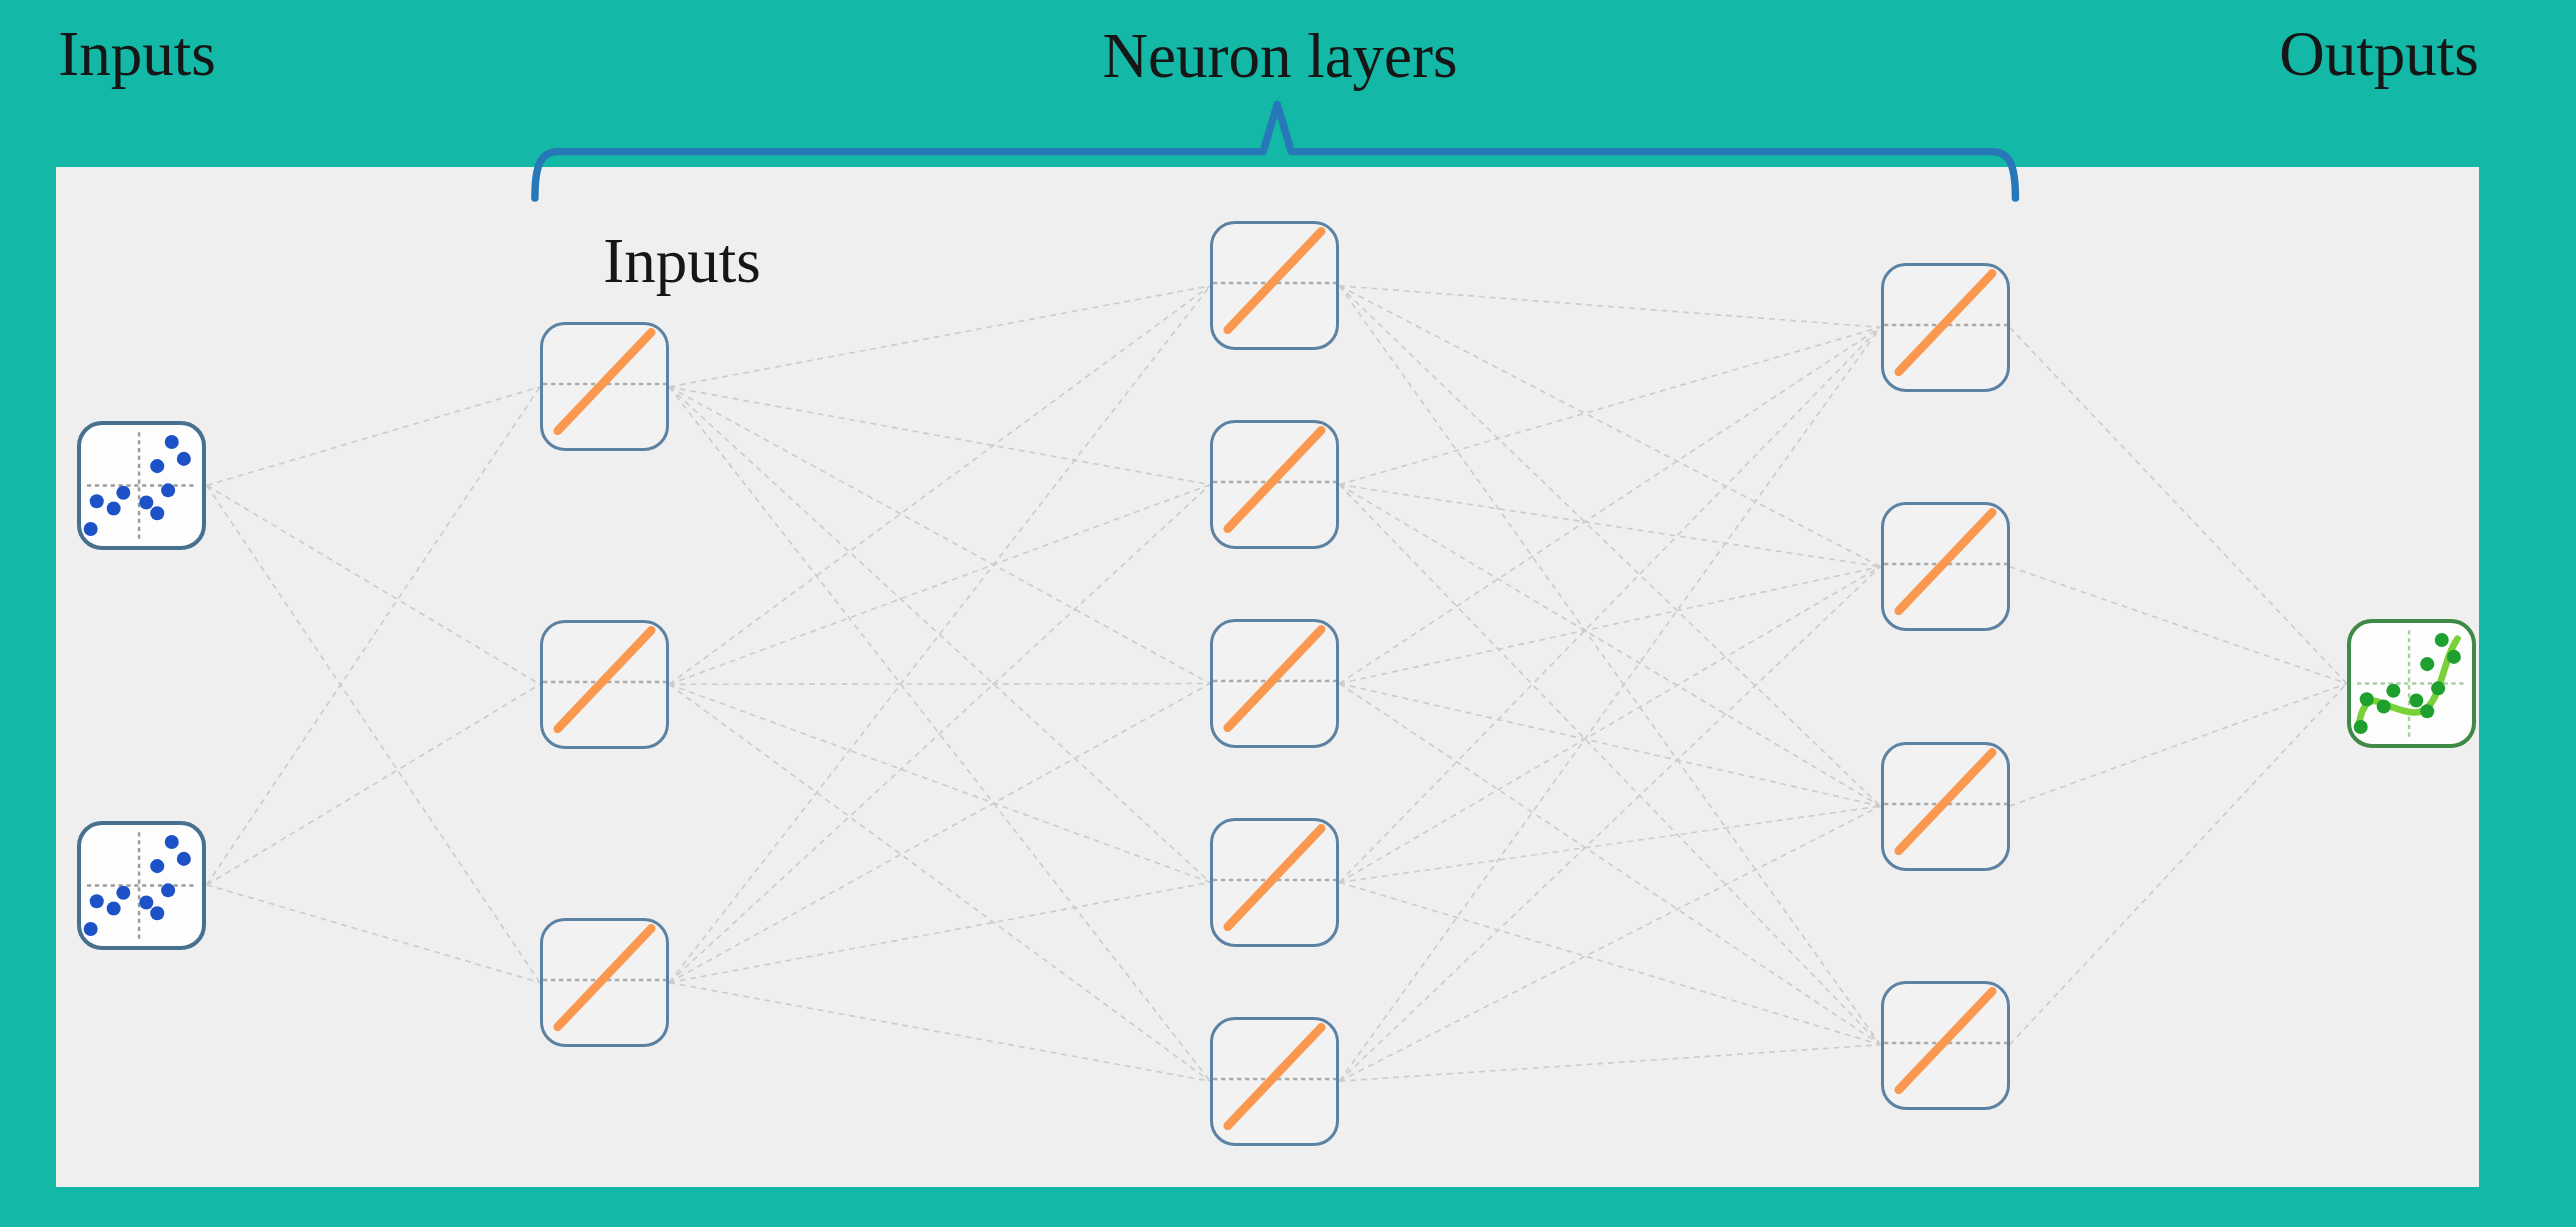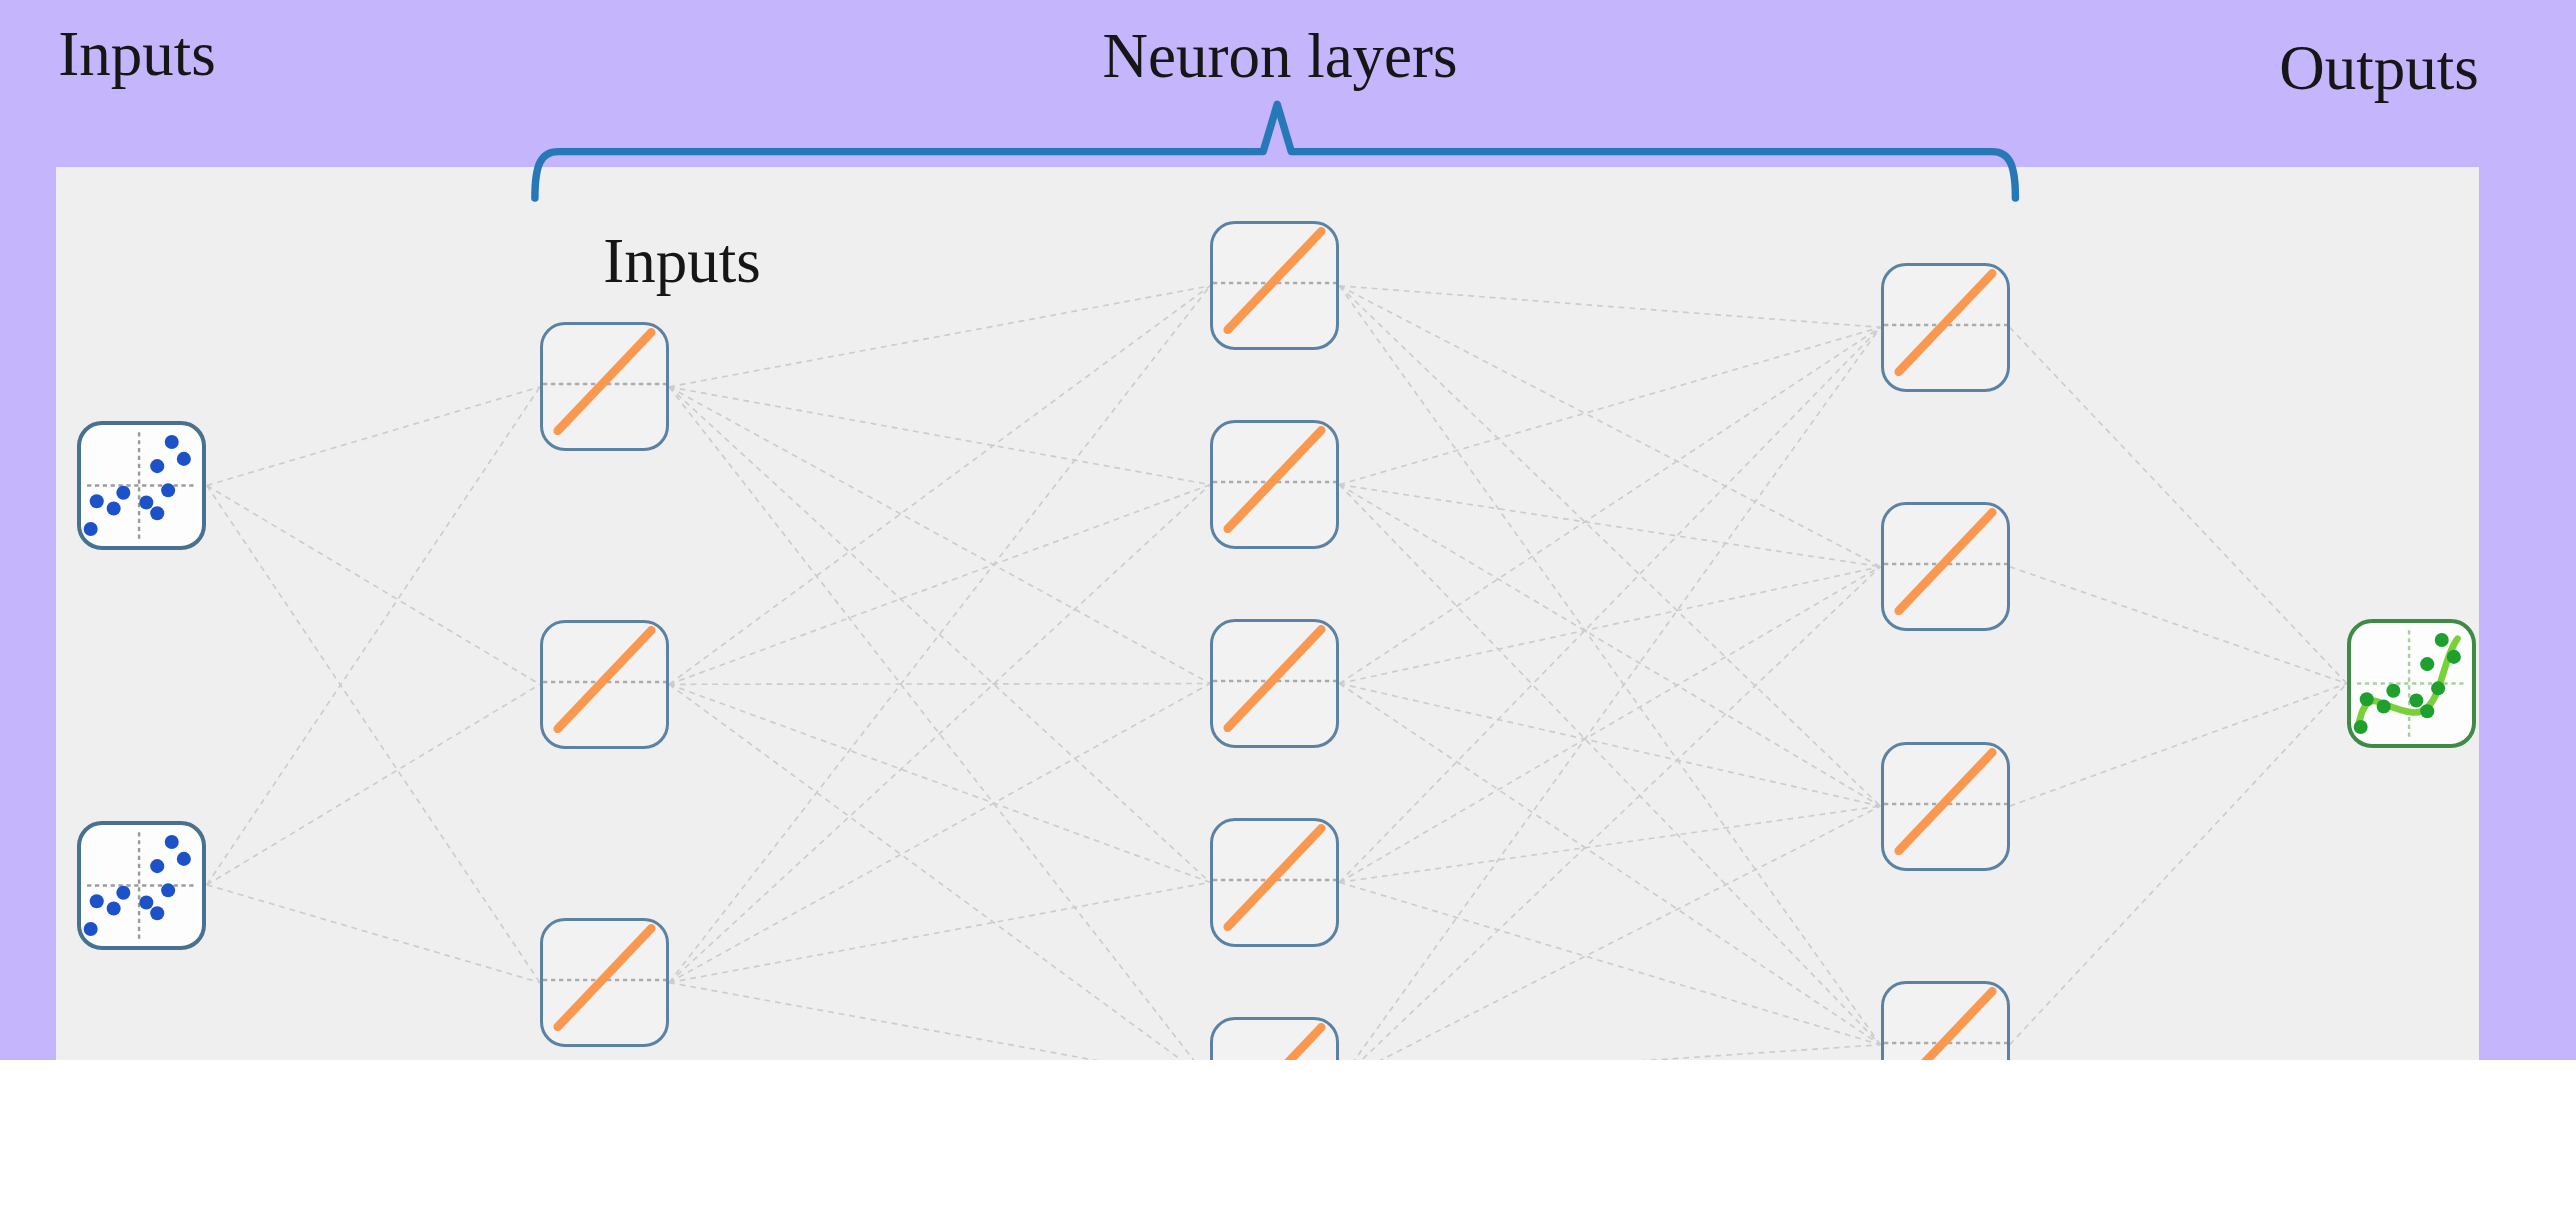--- a/index.html
+++ b/index.html
@@ -1,25 +1,25 @@
 <!DOCTYPE html>
 <html style="font-size:13.3px"><head>
 <meta charset="utf-8">
 <style>
   html,body{margin:0;padding:0;background:#ffffff;}
-  #canvas{position:relative;width:2576px;height:1060px;background:#c4b5fd;overflow:hidden;
+  #canvas{position:relative;width:2576px;height:1227px;background:#14b8a6;overflow:hidden;
           font-family:"Liberation Serif","DejaVu Serif",serif;}
   #panel{position:absolute;z-index:0;background:#efefef;}
   #wires{position:absolute;left:0;top:0;z-index:1;}
   #nodes{position:absolute;left:0;top:0;z-index:2;}
   .label{position:absolute;z-index:3;color:#161616;font-size:63px;line-height:1.16;
          text-align:center;white-space:nowrap;}
   #label-inputs{left:0px;top:18px;width:274px;}
   #label-hidden{left:990px;top:20px;width:580px;}
-  #label-outputs{left:2205px;top:32px;width:348px;}
+  #label-outputs{left:2205px;top:18px;width:348px;}
   #label-neuron{left:516px;top:225px;width:332px;}
   .node{position:absolute;box-sizing:border-box;border-radius:25px;}
   .node svg{display:block;width:100%;height:100%;}
   .node.scatter{background:#fdfdfd;border:4.1px solid #47718f;}
   .node.neuron{background:#f2f2f2;border:3.3px solid #5c82a3;}
   .node.fit{background:#fdfdfd;border:4.1px solid #3e8a46;}
 </style>
 </head>
 <body>
 

